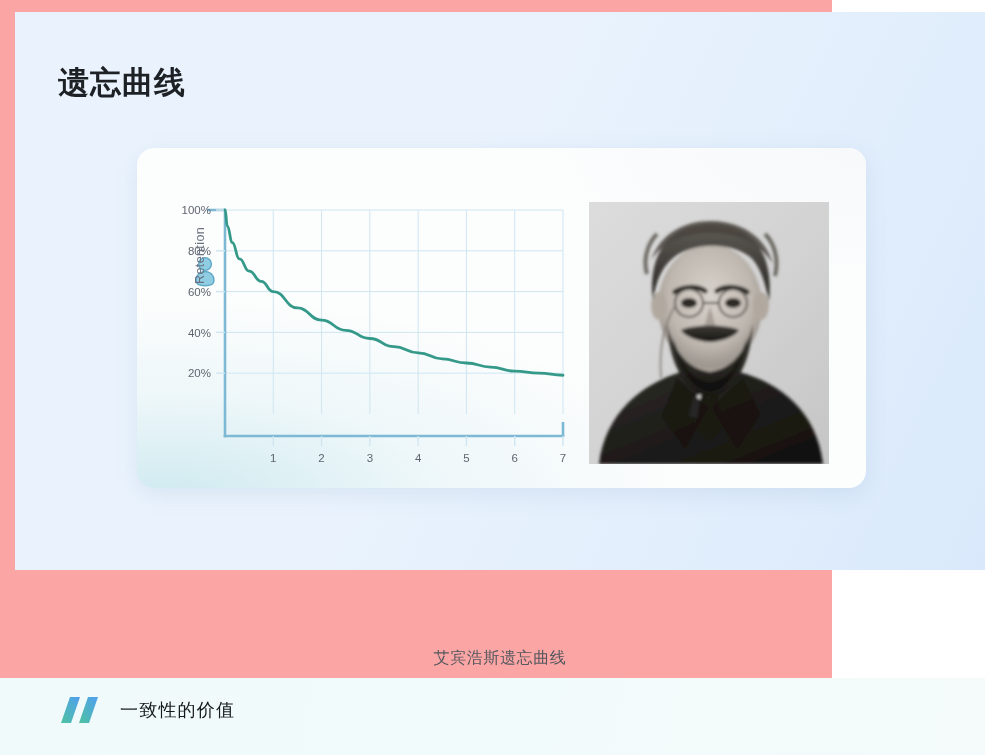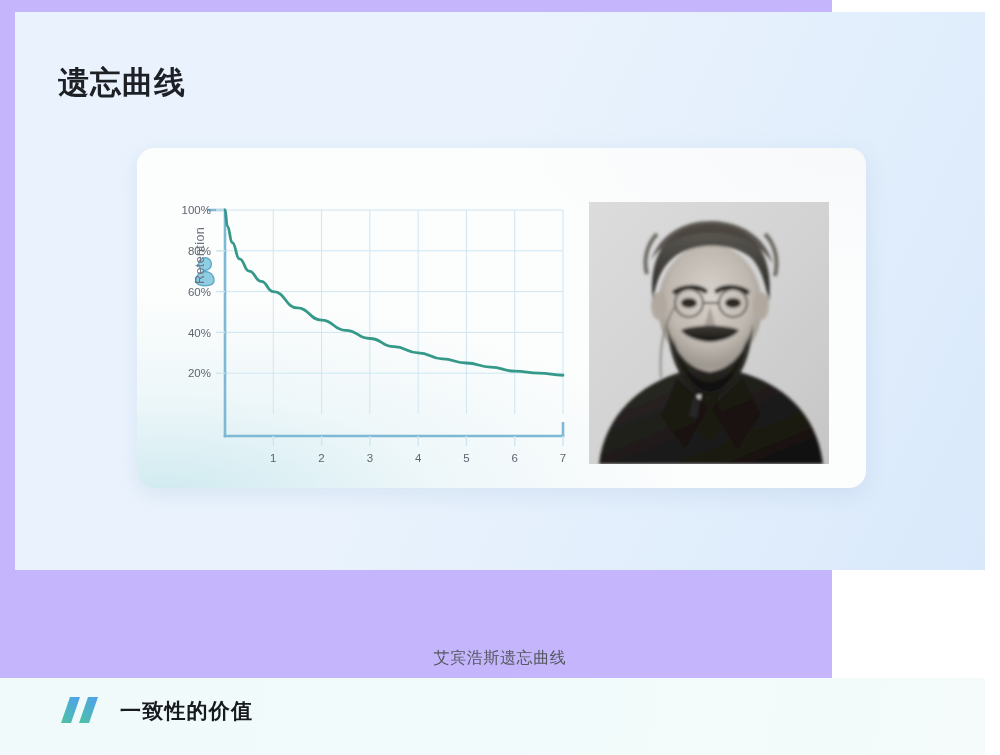--- a/index.html
+++ b/index.html
@@ -9,21 +9,21 @@
     height: 755px;
     overflow: hidden;
     background: #ffffff;
     font-family: "Liberation Sans", "DejaVu Sans", sans-serif;
   }
 
   #page {
     position: relative;
     width: 832px;
     height: 755px;
-    background: #c4b5fd;
+    background: #fca5a5;
   }
 
   
   .hero-section {
     position: absolute;
     left: 15px;
     top: 12px;
     width: 970px;
     height: 558px;
     background: linear-gradient(115deg, #eaf3fd 0%, #eaf3fd 42%, #e3effc 68%, #d9e9fb 100%);
@@ -128,22 +128,22 @@
   .section-heading {
     position: absolute;
     left: 58px;
     top: 17px;
     display: flex;
     align-items: center;
     gap: 16px;
   }
   .slash-mark { width: 46px; height: 30px; display: block; }
   .section-heading-text {
-    font-size: 21px;
-    font-weight: 700;
+    font-size: 18px;
+    font-weight: 400;
     color: #16191d;
     letter-spacing: 1.2px;
     line-height: 1;
   }
 </style>
 </head>
 <body>
 
 <div id="page">
 

